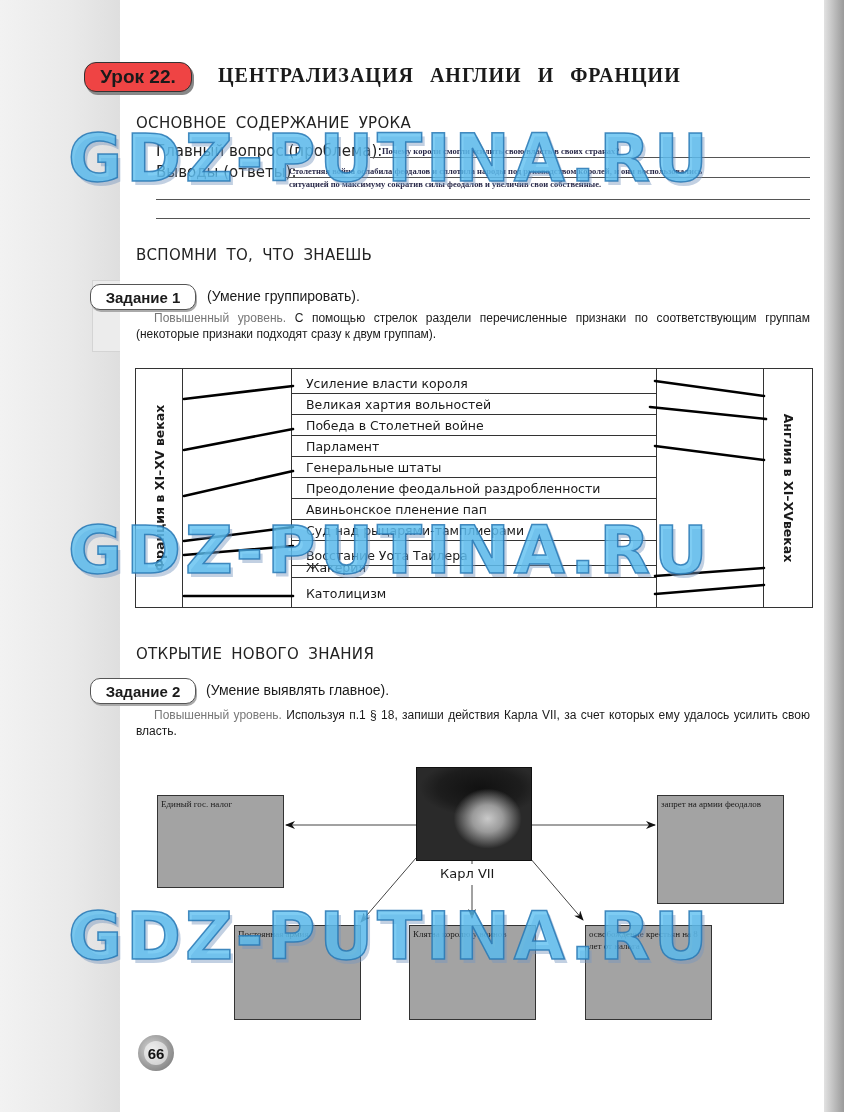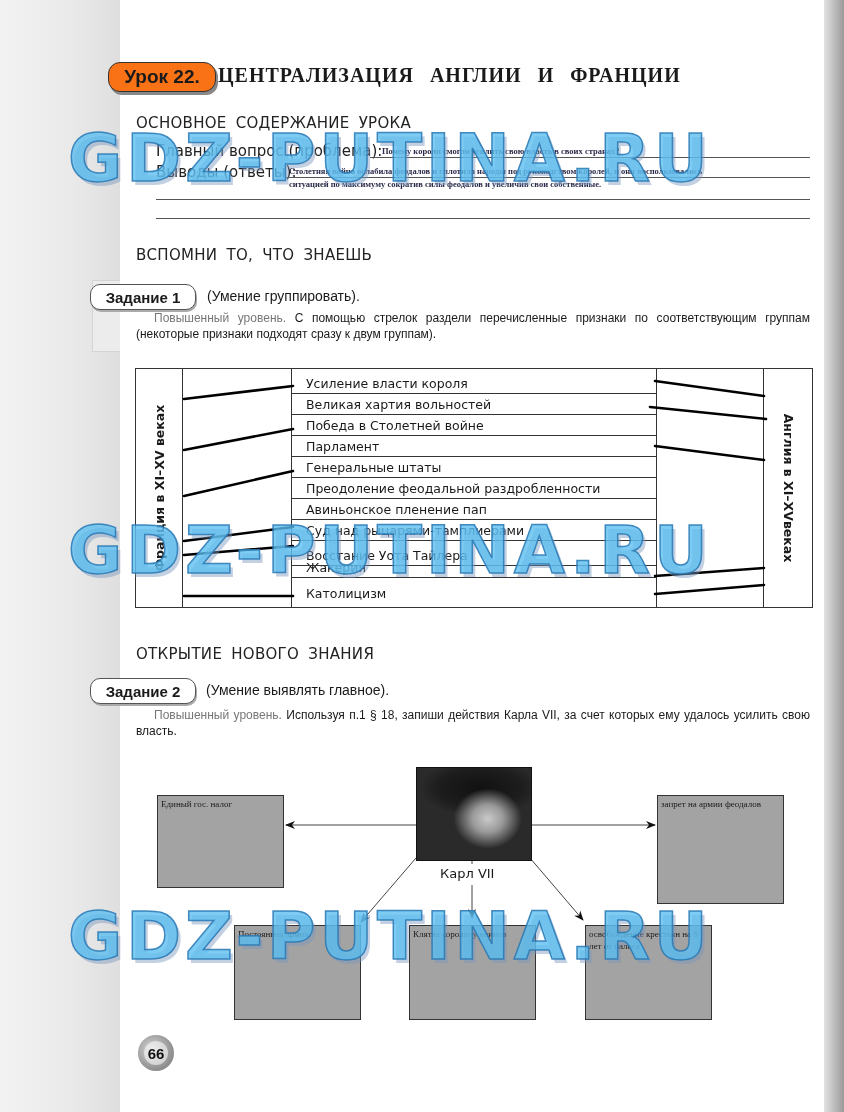--- a/index.html
+++ b/index.html
@@ -21,24 +21,24 @@
     position: absolute; left: 120px; top: 0; width: 704px; height: 1112px;
     background: #ffffff;
   }
   .right-edge {
     position: absolute; left: 824px; top: 0; width: 20px; height: 1112px;
     background: linear-gradient(90deg, #e2e2e2, #9a9a9a);
   }
   .abs { position: absolute; }
 
   .lesson-pill {
-    position: absolute; left: 108px; top: 62px; width: 106px; height: 28px;
+    position: absolute; left: 84px; top: 62px; width: 106px; height: 28px;
     border: 1.5px solid #333; border-radius: 12px;
     box-shadow: 2px 3px 0 #888;
-    background: #f97316;
+    background: #ef4444;
     font-family: "Liberation Sans", sans-serif; font-weight: bold; font-size: 19px;
     display: flex; align-items: center; justify-content: center;
   }
   .lesson-title {
     position: absolute; left: 218px; top: 64px;
     font-family: "Liberation Serif", serif; font-weight: bold; font-size: 20px;
     letter-spacing: 1px; word-spacing: 10px;
   }
   .section-head {
     position: absolute; left: 136px;

